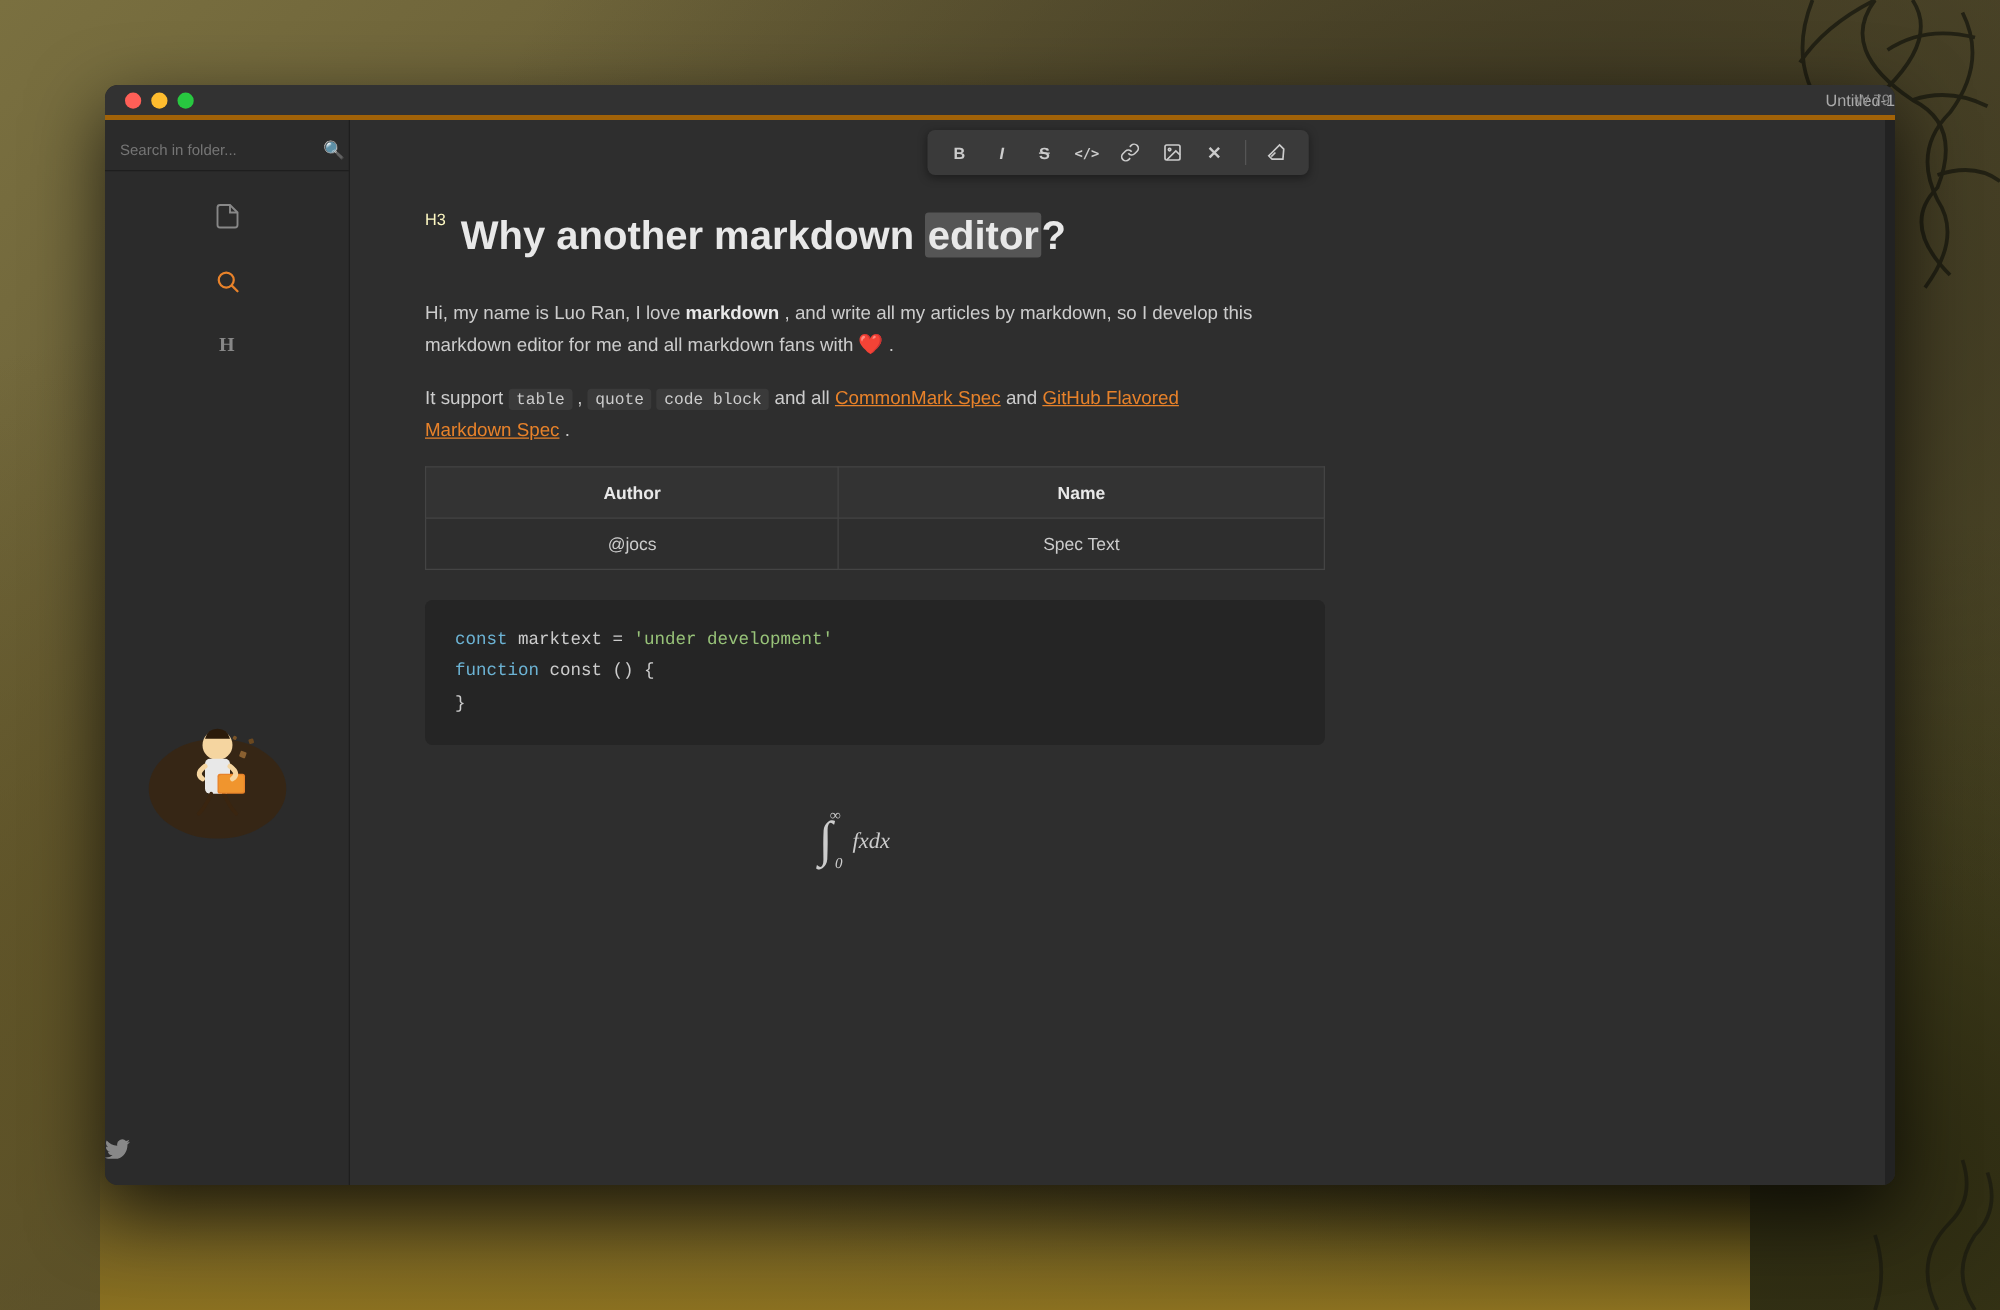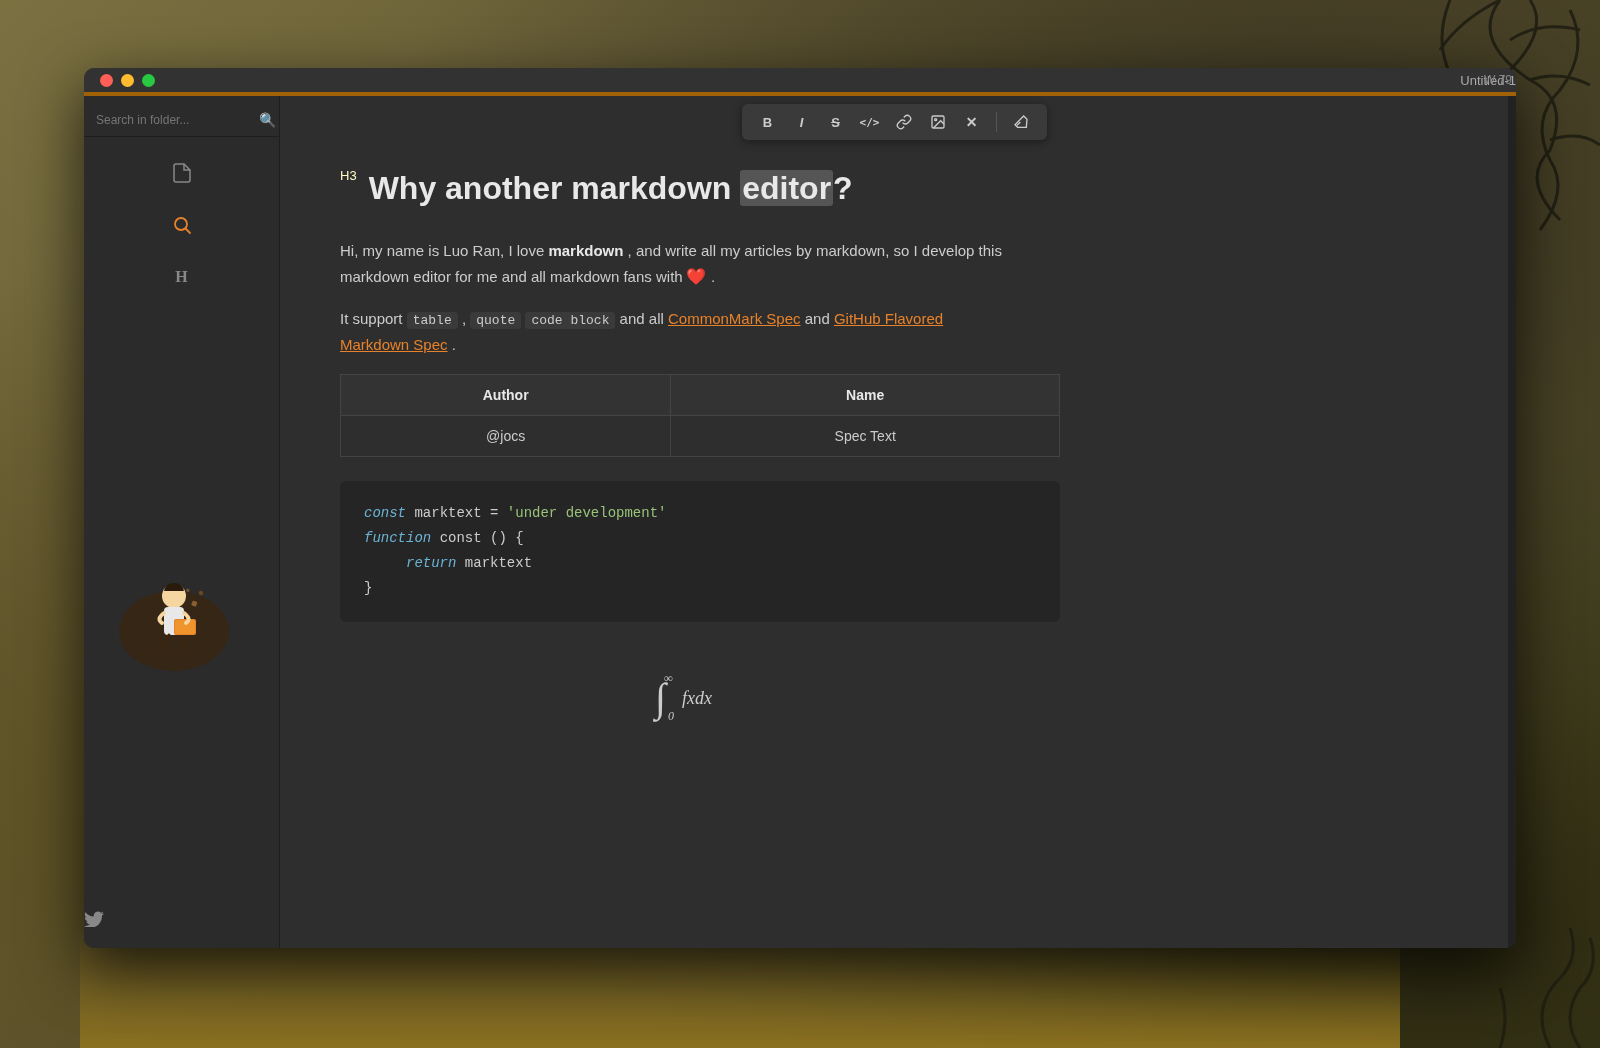--- a/index.html
+++ b/index.html
@@ -304,21 +304,21 @@
     .code-block {
       background: #252525;
       border-radius: 6px;
       padding: 20px 24px;
       margin-bottom: 24px;
       font-family: 'Courier New', monospace;
       font-size: 14px;
       line-height: 1.8;
     }
 
-    .code-keyword { color: #6cb3d4; font-style: italic; }
+    .code-keyword { color: #6cb3d4; }
     .code-string { color: #98c379; }
     .code-plain { color: #ccc; }
 
     
     .math-block {
       display: flex;
       justify-content: center;
       padding: 20px;
       color: #ccc;
     }
@@ -529,25 +529,20 @@
           <div>
             <span class="code-keyword">const</span>
             <span class="code-plain"> marktext = </span>
             <span class="code-string">'under development'</span>
           </div>
           <div>
             <span class="code-keyword">function</span>
             <span class="code-plain"> const () {</span>
           </div>
           <div>
-            <span class="code-plain">&nbsp;&nbsp;&nbsp;&nbsp;</span>
-            <span class="code-keyword">return</span>
-            <span class="code-plain"> marktext</span>
-          </div>
-          <div>
             <span class="code-plain">}</span>
           </div>
         </div>
 
         <div class="math-block">
           <div class="math-formula">
             <svg width="100" height="60" viewBox="0 0 100 60">
 
               <text x="5" y="45" font-size="40" fill="#ccc" font-family="serif" font-style="italic">∫</text>
 

